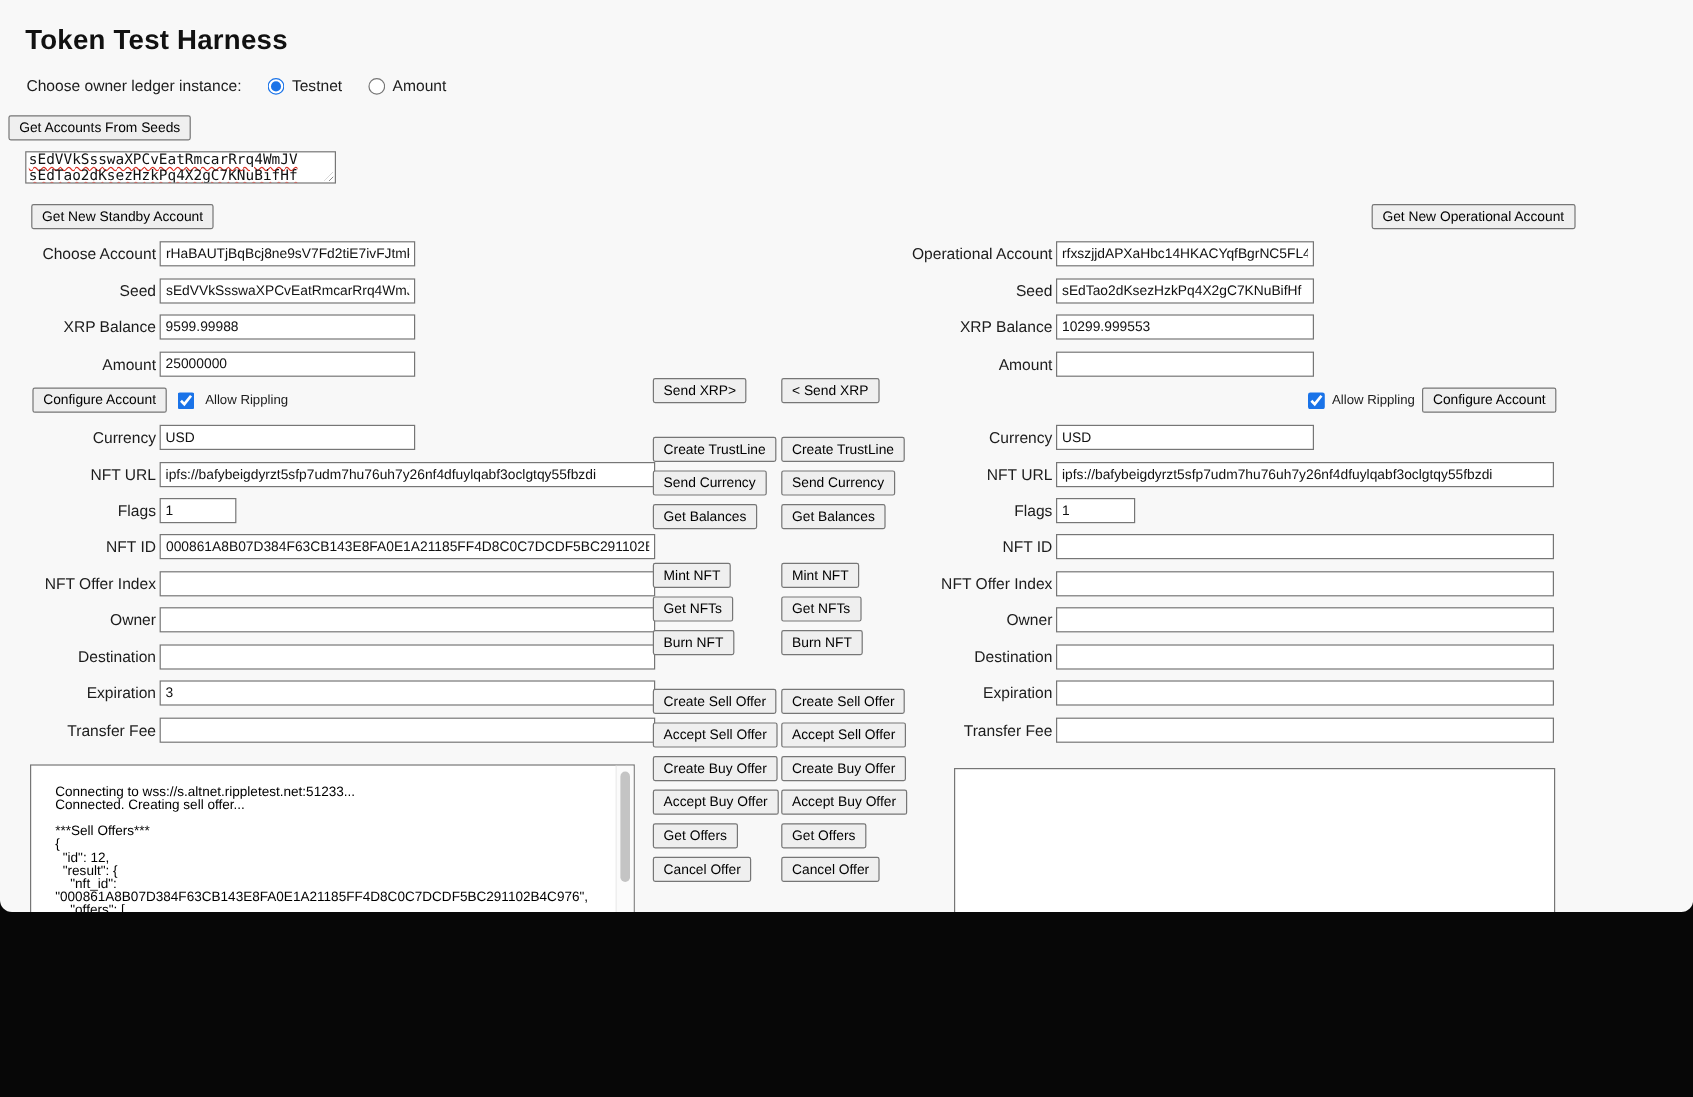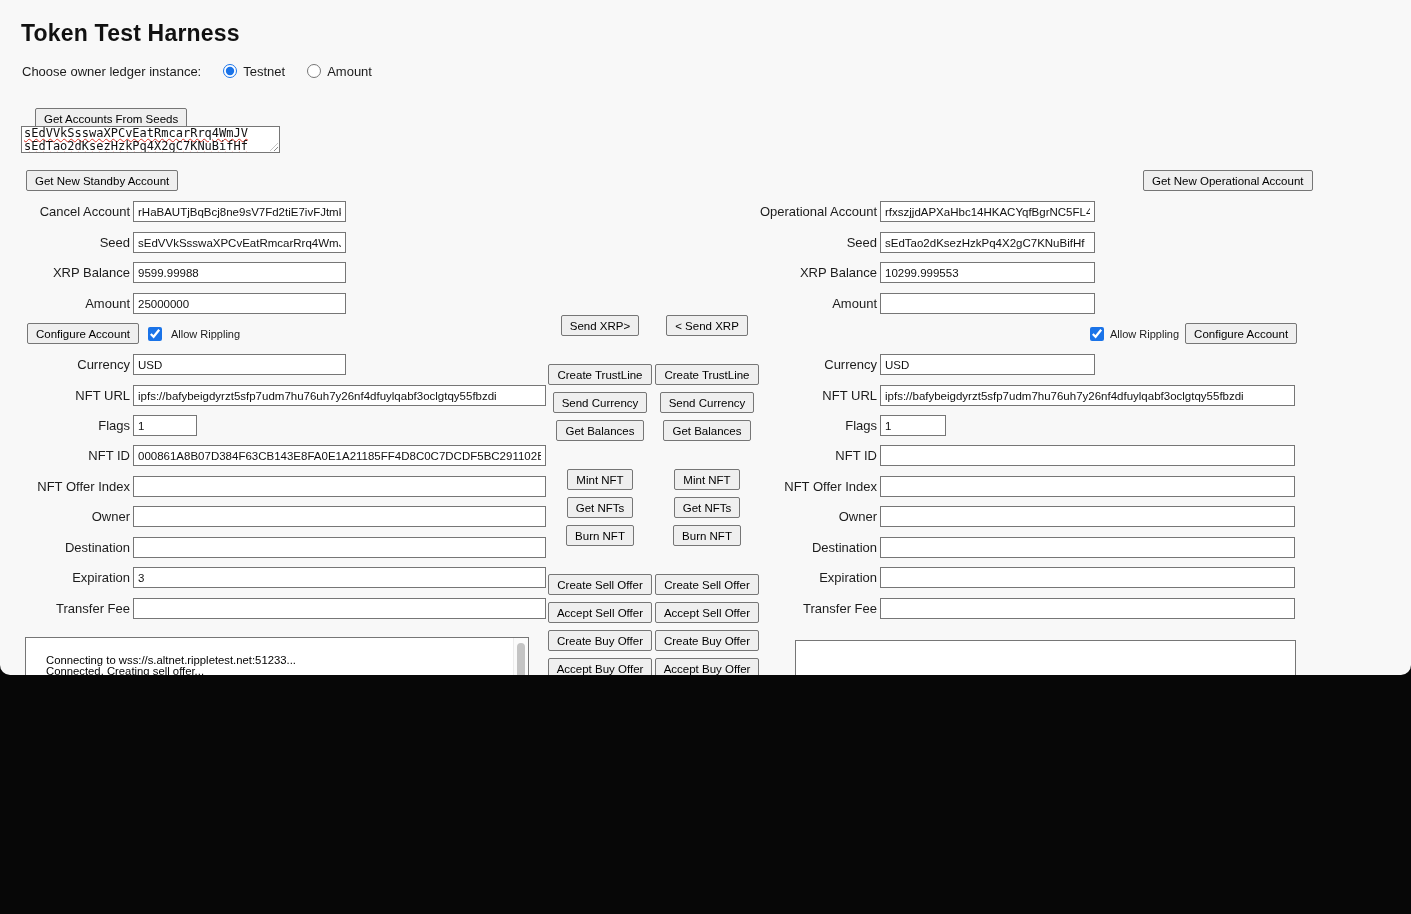--- a/index.html
+++ b/index.html
@@ -5,34 +5,34 @@
   * { box-sizing: border-box; }
   html,body { margin:0; padding:0; }
   body {
     width:1411px; height:914px;
     background:#070707;
     font-family:"Liberation Sans", sans-serif;
     -webkit-font-smoothing:antialiased;
   }
   .sheet {
     position:relative;
-    width:1411px; height:675px;
+    width:1411px; height:760px;
     background:#f8f8f8;
     border-radius:0 0 10px 10px;
     overflow:hidden;
   }
   .page-title {
     position:absolute; left:21px; top:20px; margin:0;
     font-size:23px; font-weight:600; color:#111; letter-spacing:.2px;
   }
   .ledger-row {
     position:absolute; left:22px; top:64px;
     display:flex; align-items:center; font-size:13px; color:#1c1c1c;
   }
-  .radio-wrap { display:flex; align-items:flex-start; gap:6px; margin-left:22px; cursor:default; }
+  .radio-wrap { display:flex; align-items:flex-end; gap:6px; margin-left:22px; cursor:default; }
   input[type=radio], input[type=checkbox] {
     width:14px; height:14px; margin:0; accent-color:#1a73e8;
   }
   .btn {
     display:inline-flex; align-items:center; justify-content:center;
     background:#efefef; border:1px solid #767676; border-radius:2px;
     color:#000; font-family:"Liberation Sans",sans-serif; font-size:11.5px;
     height:21px; padding:3px 8px; white-space:nowrap;
   }
   .abs { position:absolute; }
@@ -57,21 +57,21 @@
     position:absolute; left:21px; top:126px; width:259px; height:27px;
     background:#fff; border:1px solid #767676; overflow:hidden; padding:0 2px;
     font-family:"DejaVu Sans Mono", monospace; font-size:12px; line-height:12.5px; color:#111;
   }
   .seed-line {
     display:block; white-space:nowrap;
     text-decoration:underline wavy #d93025 1px; text-underline-offset:1px;
   }
   .actions-col {
     position:absolute; top:315px; width:112px;
-    display:flex; flex-direction:column; align-items:center; gap:7px;
+    display:flex; flex-direction:column; align-items:flex-start; gap:7px;
   }
   .actions-col.standby { left:544px; }
   .actions-col.operational { left:651px; }
   .gap { margin-top:21px; }
   .console {
     position:absolute; background:#fff; border:1px solid #767676; overflow:hidden;
   }
   .console.left  { left:25px;  top:637px; width:504px; height:227px; }
   .console.right { left:795px; top:640px; width:501px; height:222px; }
   .console pre {
@@ -110,32 +110,32 @@
     <label class="radio-wrap">
       <input type="radio" name="ledger" checked="" style="">
       <span>Testnet</span>
     </label>
     <label class="radio-wrap">
       <input type="radio" name="ledger" style="">
       <span>Amount</span>
     </label>
   </div>
 
-  <button class="btn abs" style="left:35px; top:96px;margin-top:12px;">Get Accounts From Seeds</button>
+  <button class="btn abs" style="left:7px; top:96px;">Get Accounts From Seeds</button>
 
   <div class="seeds-box">
     <span class="seed-line">sEdVVkSsswaXPCvEatRmcarRrq4WmJV</span>
     <span class="seed-line">sEdTao2dKsezHzkPq4X2gC7KNuBifHf</span>
     <span class="rz small"></span>
   </div>
 
   <button class="btn abs" style="left:26px; top:170px;">Get New Standby Account</button>
 
   <div class="row left" style="top:201px;">
-    <span class="lbl">Cancel Account</span>
+    <span class="lbl">Choose Account</span>
     <input class="inp w213" value="rHaBAUTjBqBcj8ne9sV7Fd2tiE7ivFJtmk" style="">
   </div>
   <div class="row left" style="top:232px;">
     <span class="lbl">Seed</span>
     <input class="inp w213" value="sEdVVkSsswaXPCvEatRmcarRrq4WmJV" style="">
   </div>
   <div class="row left" style="top:262px;">
     <span class="lbl">XRP Balance</span>
     <input class="inp w213" value="9599.99988" style="">
   </div>

